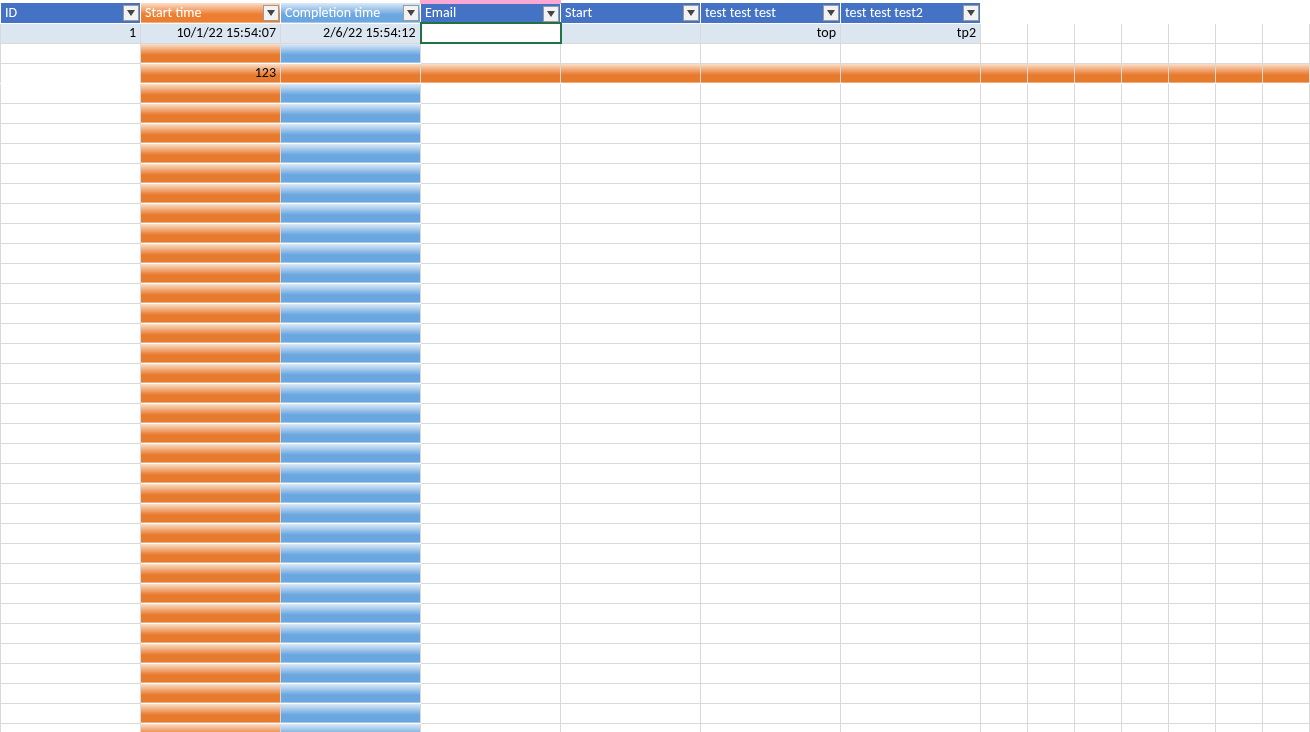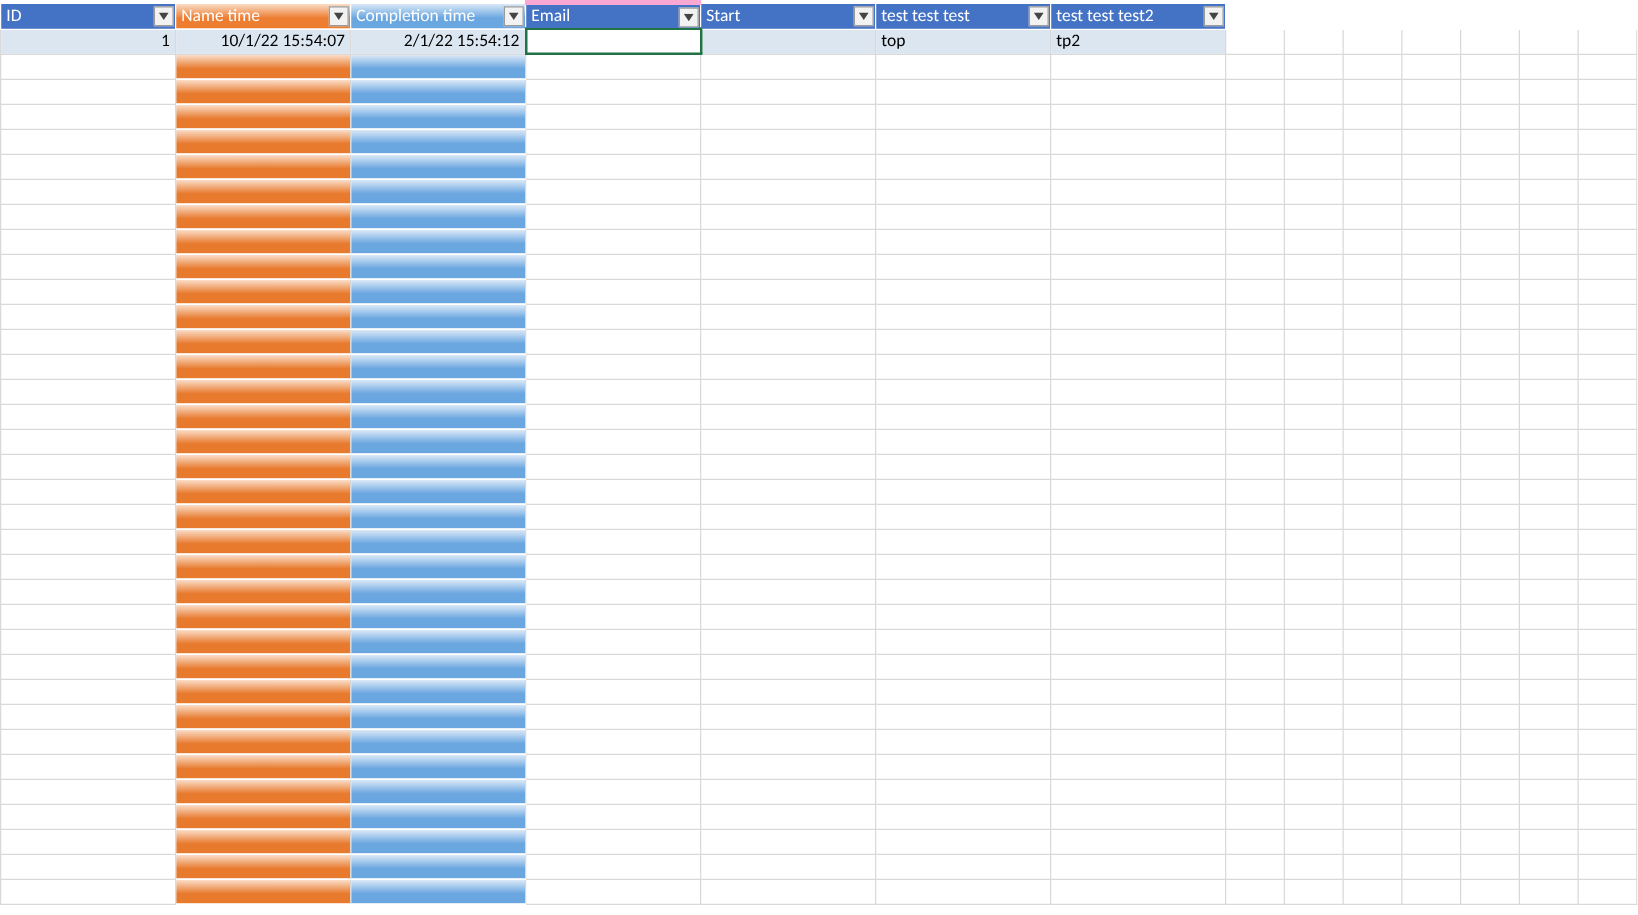--- a/index.html
+++ b/index.html
@@ -61,20 +61,21 @@
     border: 1px solid #9a9a9a;
     display: flex;
     align-items: center;
     justify-content: center;
     cursor: pointer;
   }
   .filter-btn svg { display: block; }
   tr.data-row td {
     background: #dce6f1;
     color: #000;
+    text-align: right;
   }
   tr.data-row td.d-right { text-align: right; }
   tr.data-row td.d-active {
     border: 2px solid #217346;
     background: #ffffff;
   }
   tr.banded-row td.orange-cell {
     background: linear-gradient(#fbe2cf, #e87a2e 60%);
     border-top-color:#fff;
     border-bottom-color:#fff;
@@ -131,21 +132,21 @@
         <tr class="header-row">
     <td>
       <span>ID</span>
       <span class="filter-btn">
         <svg width="8" height="6">
                 <polygon points="0,0 8,0 4,6" fill="#444"></polygon>
               </svg>
       </span>
     </td>
     <td class="h-orange">
-      <span>Name time</span>
+      <span>Start time</span>
       <span class="filter-btn">
         <svg width="8" height="6">
                 <polygon points="0,0 8,0 4,6" fill="#444"></polygon>
               </svg>
       </span>
     </td>
     <td class="h-blue2">
       <span>Completion time</span>
       <span class="filter-btn">
         <svg width="8" height="6">
@@ -190,21 +191,21 @@
     <td style="background:#fff;"></td>
     <td style="background:#fff;"></td>
     <td style="background:#fff;"></td>
     <td style="background:#fff;"></td>
     <td style="background:#fff;"></td>
   </tr>
 
   <tr class="data-row">
     <td class="d-right">1</td>
     <td class="d-right">10/1/22 15:54:07</td>
-    <td class="d-right">2/1/22 15:54:12</td>
+    <td class="d-right">2/6/22 15:54:12</td>
     <td class="d-active"></td>
     <td></td>
     <td>top</td>
     <td>tp2</td>
     <td style="background:#fff;"></td>
     <td style="background:#fff;"></td>
     <td style="background:#fff;"></td>
     <td style="background:#fff;"></td>
     <td style="background:#fff;"></td>
     <td style="background:#fff;"></td>
@@ -221,20 +222,36 @@
     <td></td>
     <td></td>
     <td></td>
     <td></td>
     <td></td>
     <td></td>
     <td></td>
     <td></td>
   </tr>
 
+  <tr class="full-orange">
+    <td style="background:#fff;"></td>
+    <td class="val">123</td>
+    <td></td>
+    <td></td>
+    <td></td>
+    <td></td>
+    <td></td>
+    <td></td>
+    <td></td>
+    <td></td>
+    <td></td>
+    <td></td>
+    <td></td>
+    <td></td>
+  </tr>
 
   </tbody>
       <tbody>
         <tr class="banded-row">
           <td></td>
           <td class="orange-cell"></td>
           <td class="blue-cell"></td>
           <td></td>
           <td></td>
           <td></td>

